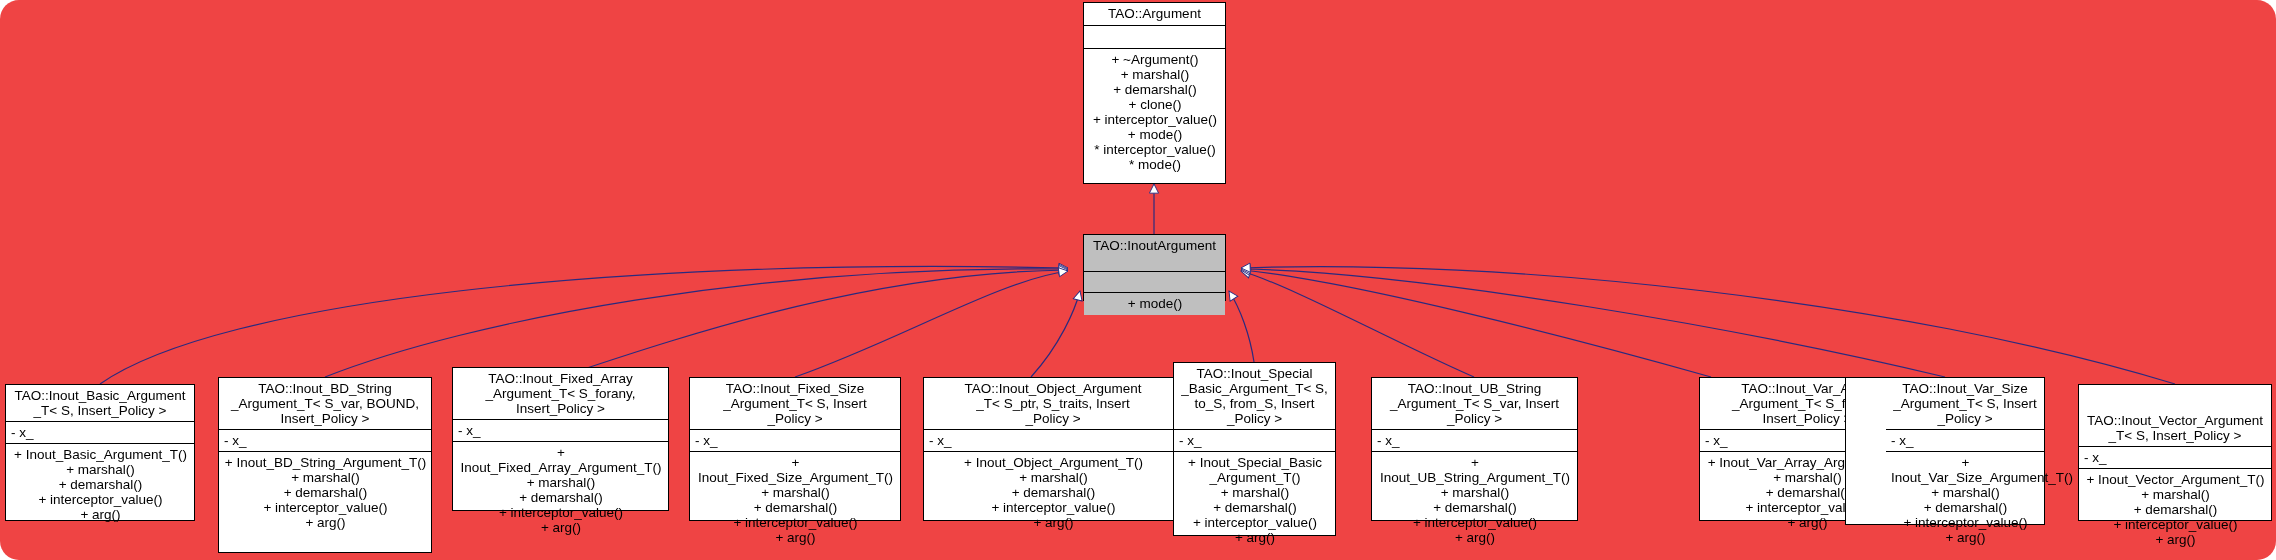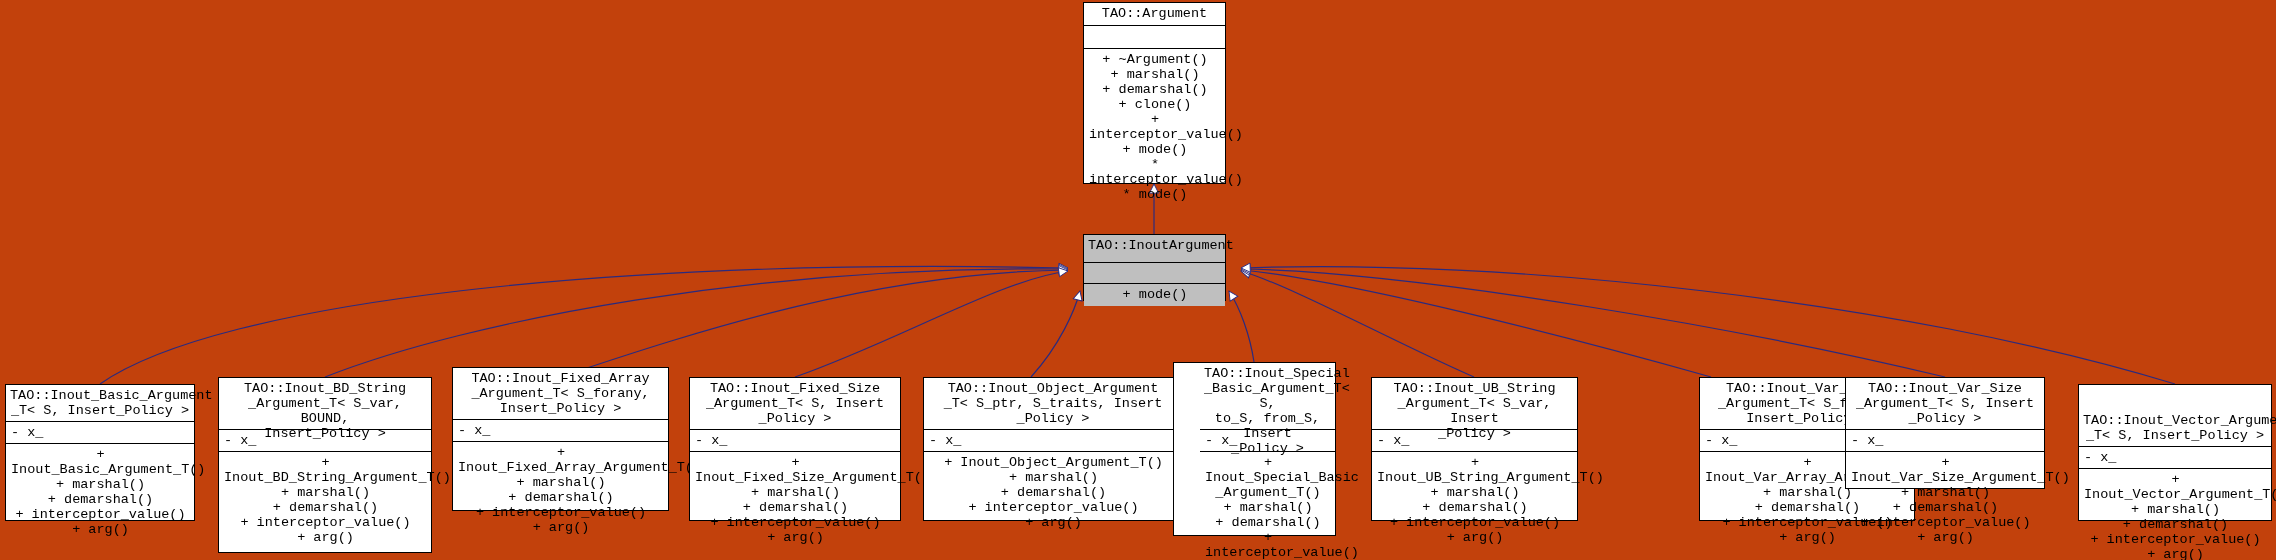--- a/index.html
+++ b/index.html
@@ -5,23 +5,24 @@
 <style>
   html, body {
     margin: 0;
     padding: 0;
     background: #ffffff;
   }
   #canvas {
     position: relative;
     width: 2276px;
     height: 560px;
-    background: #c2410c;
-    font-family: Liberation Mono, monospace;
+    background: #ef4444;
+    font-family: Liberation Sans, sans-serif;
     overflow: hidden;
+    border-radius: 19px;
   }
   #edges {
     position: absolute;
     left: 0;
     top: 0;
     width: 2276px;
     height: 560px;
     pointer-events: none;
   }
 
@@ -106,21 +107,21 @@
         <div class="uml-ops">+ ~Argument()
 + marshal()
 + demarshal()
 + clone()
 + interceptor_value()
 + mode()
 * interceptor_value()
 * mode()</div>
       </div>
       <div class="uml-box highlight" style="left: 1083px; top: 234px; width: 143px; height: 67px;">
-        <div class="uml-title" style="height: 28px;">TAO::InoutArgument</div>
+        <div class="uml-title" style="height: 37px;">TAO::InoutArgument</div>
         <div class="uml-attrs empty-sec" style="height: 21px;"></div>
         <div class="uml-ops">+ mode()</div>
       </div>
       <div class="uml-box" style="left: 5px; top: 384px; width: 190px; height: 137px;">
         <div class="uml-title" style="height: 37px;">TAO::Inout_Basic_Argument
 _T&lt; S, Insert_Policy &gt;</div>
         <div class="uml-attrs" style="height: 22px;">- x_</div>
         <div class="uml-ops">+ Inout_Basic_Argument_T()
 + marshal()
 + demarshal()
@@ -164,21 +165,21 @@
         <div class="uml-title" style="height: 52px;">TAO::Inout_Object_Argument
 _T&lt; S_ptr, S_traits, Insert
 _Policy &gt;</div>
         <div class="uml-attrs" style="height: 22px;">- x_</div>
         <div class="uml-ops">+ Inout_Object_Argument_T()
 + marshal()
 + demarshal()
 + interceptor_value()
 + arg()</div>
       </div>
-      <div class="uml-box" style="left: 1173px; top: 362px; width: 163px; height: 174px; padding-left: 26px;">
+      <div class="uml-box" style="left: 1173px; top: 362px; width: 163px; height: 174px;">
         <div class="uml-title" style="height: 67px;">TAO::Inout_Special
 _Basic_Argument_T&lt; S,
 to_S, from_S, Insert
 _Policy &gt;</div>
         <div class="uml-attrs" style="height: 22px;">- x_</div>
         <div class="uml-ops">+ Inout_Special_Basic
 _Argument_T()
 + marshal()
 + demarshal()
 + interceptor_value()
@@ -199,21 +200,21 @@
         <div class="uml-title" style="height: 52px;">TAO::Inout_Var_Array
 _Argument_T&lt; S_forany,
 Insert_Policy &gt;</div>
         <div class="uml-attrs" style="height: 22px;">- x_</div>
         <div class="uml-ops">+ Inout_Var_Array_Argument_T()
 + marshal()
 + demarshal()
 + interceptor_value()
 + arg()</div>
       </div>
-      <div class="uml-box" style="left: 1845px; top: 377px; width: 200px; height: 112px;">
+      <div class="uml-box" style="left: 1845px; top: 377px; width: 200px; height: 148px; padding-left: 40px;">
         <div class="uml-title" style="height: 52px;">TAO::Inout_Var_Size
 _Argument_T&lt; S, Insert
 _Policy &gt;</div>
         <div class="uml-attrs" style="height: 22px;">- x_</div>
         <div class="uml-ops">+ Inout_Var_Size_Argument_T()
 + marshal()
 + demarshal()
 + interceptor_value()
 + arg()</div>
       </div>

